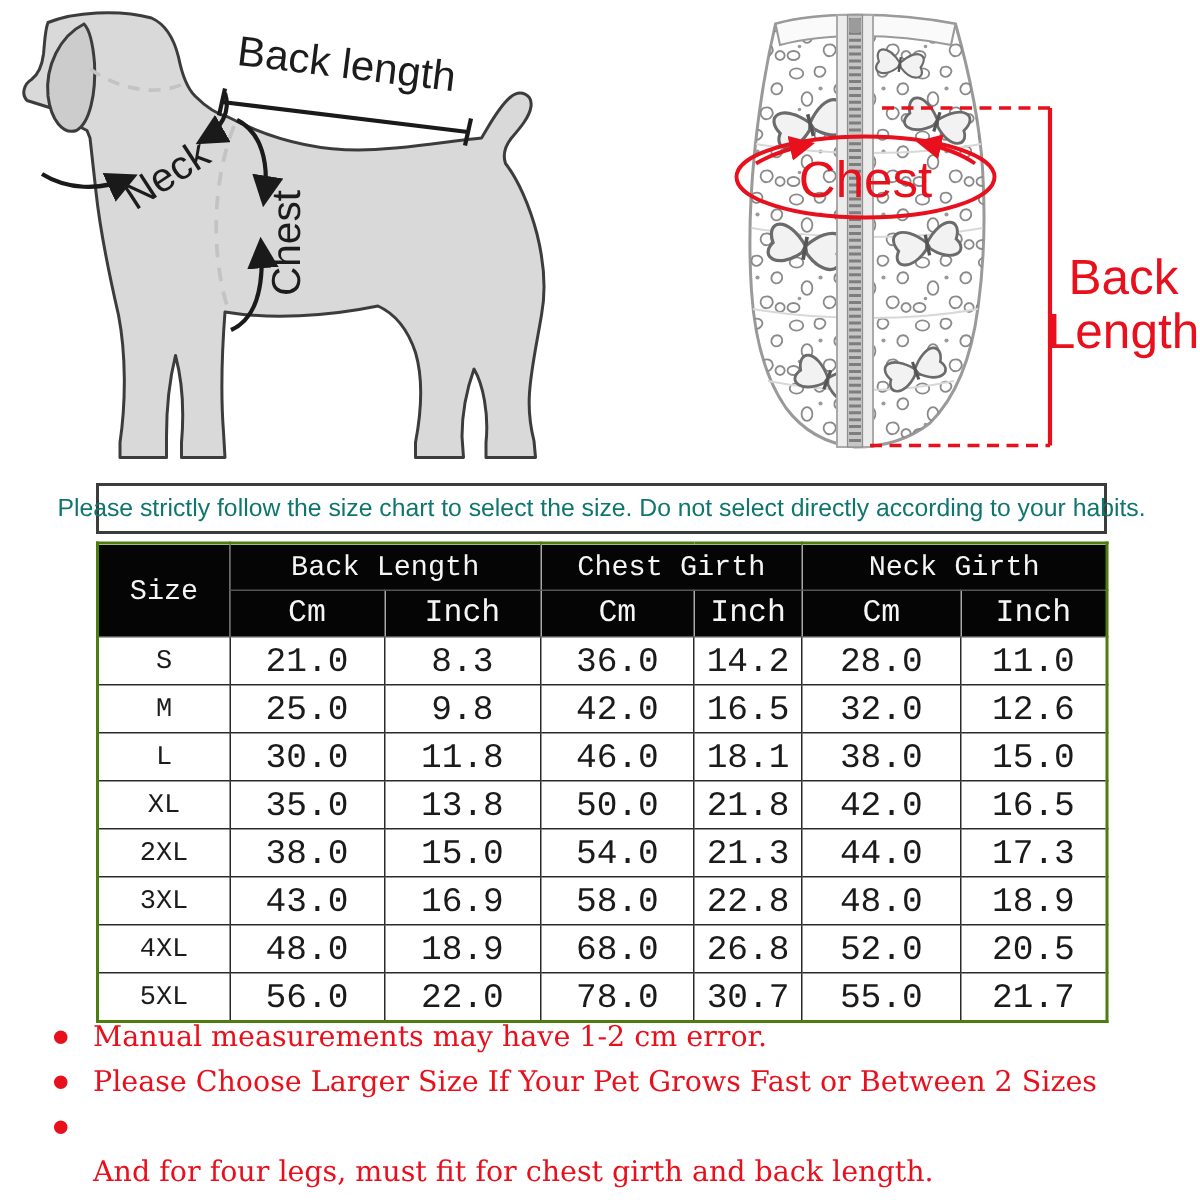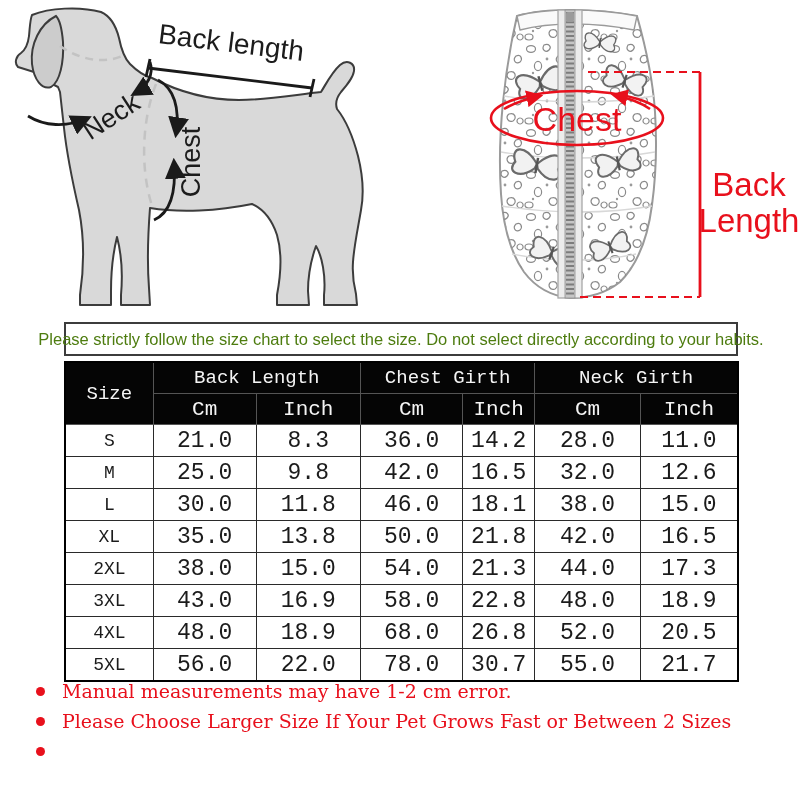--- a/index.html
+++ b/index.html
@@ -8,35 +8,35 @@
   svg text{user-select:none;}
 
   
   .dog-svg{position:absolute;left:4px;top:6px;}
   .vest-svg{position:absolute;left:440px;top:0px;}
 
   
   .notice-box{position:absolute;left:64px;top:322px;width:674px;height:34px;
               border:2px solid #3c3c3c;box-sizing:border-box;display:flex;
               align-items:center;justify-content:center;background:#fff;}
-  .notice-box span{color:#4d7c0f;font-size:16.5px;letter-spacing:0px;white-space:nowrap;}
+  .notice-box span{color:#0f766e;font-size:16.5px;letter-spacing:0px;white-space:nowrap;}
 
   
   .size-table{position:absolute;left:64px;top:361px;width:675px;height:315px;
               border-collapse:collapse;table-layout:fixed;
               font-family:"Liberation Mono","DejaVu Sans Mono",monospace;}
   .size-table th,.size-table td{border:1px solid #2a2a2a;text-align:center;
               vertical-align:middle;padding:0;overflow:hidden;}
   .size-table thead th{background:#050505;color:#f5f5f5;font-weight:normal;
               font-size:19px;border-color:#555;}
   .size-table thead tr.group-row th{height:30px;}
   .size-table thead tr.unit-row th{height:30px;font-size:21px;}
   .size-table tbody td{height:31px;font-size:23px;color:#1b1b1b;background:#fff;}
   .size-table tbody td.size-col{font-size:18px;}
-  .size-table{border:2px solid #000000;}
+  .size-table{border:2px solid #4d7c0f;}
 
   
   .notes{position:absolute;left:0;top:676px;width:800px;}
   .note-line{position:relative;height:30px;display:flex;align-items:center;}
   .note-line .dot{position:absolute;left:36px;width:9px;height:9px;border-radius:50%;
                   background:#e8101c;}
   .note-line .txt{position:absolute;left:62px;color:#e8101c;font-size:19px;
                   font-weight:normal;font-family:"DejaVu Serif","Liberation Serif",serif;
                   white-space:nowrap;}
 </style>
@@ -304,15 +304,18 @@
       <span class="dot"></span>
       <span class="txt">Manual measurements may have 1-2 cm error.</span>
     </div>
     <div class="note-line">
       <span class="dot"></span>
       <span class="txt">Please Choose Larger Size If Your Pet Grows Fast or Between 2 Sizes</span>
     </div>
     <div class="note-line">
       <span class="dot"></span>
     </div>
+    <div class="note-line">
+      <span class="txt">And for four legs, must fit for chest girth and back length.</span>
+    </div>
   </div>
 
 </div>
 
 </body></html>

